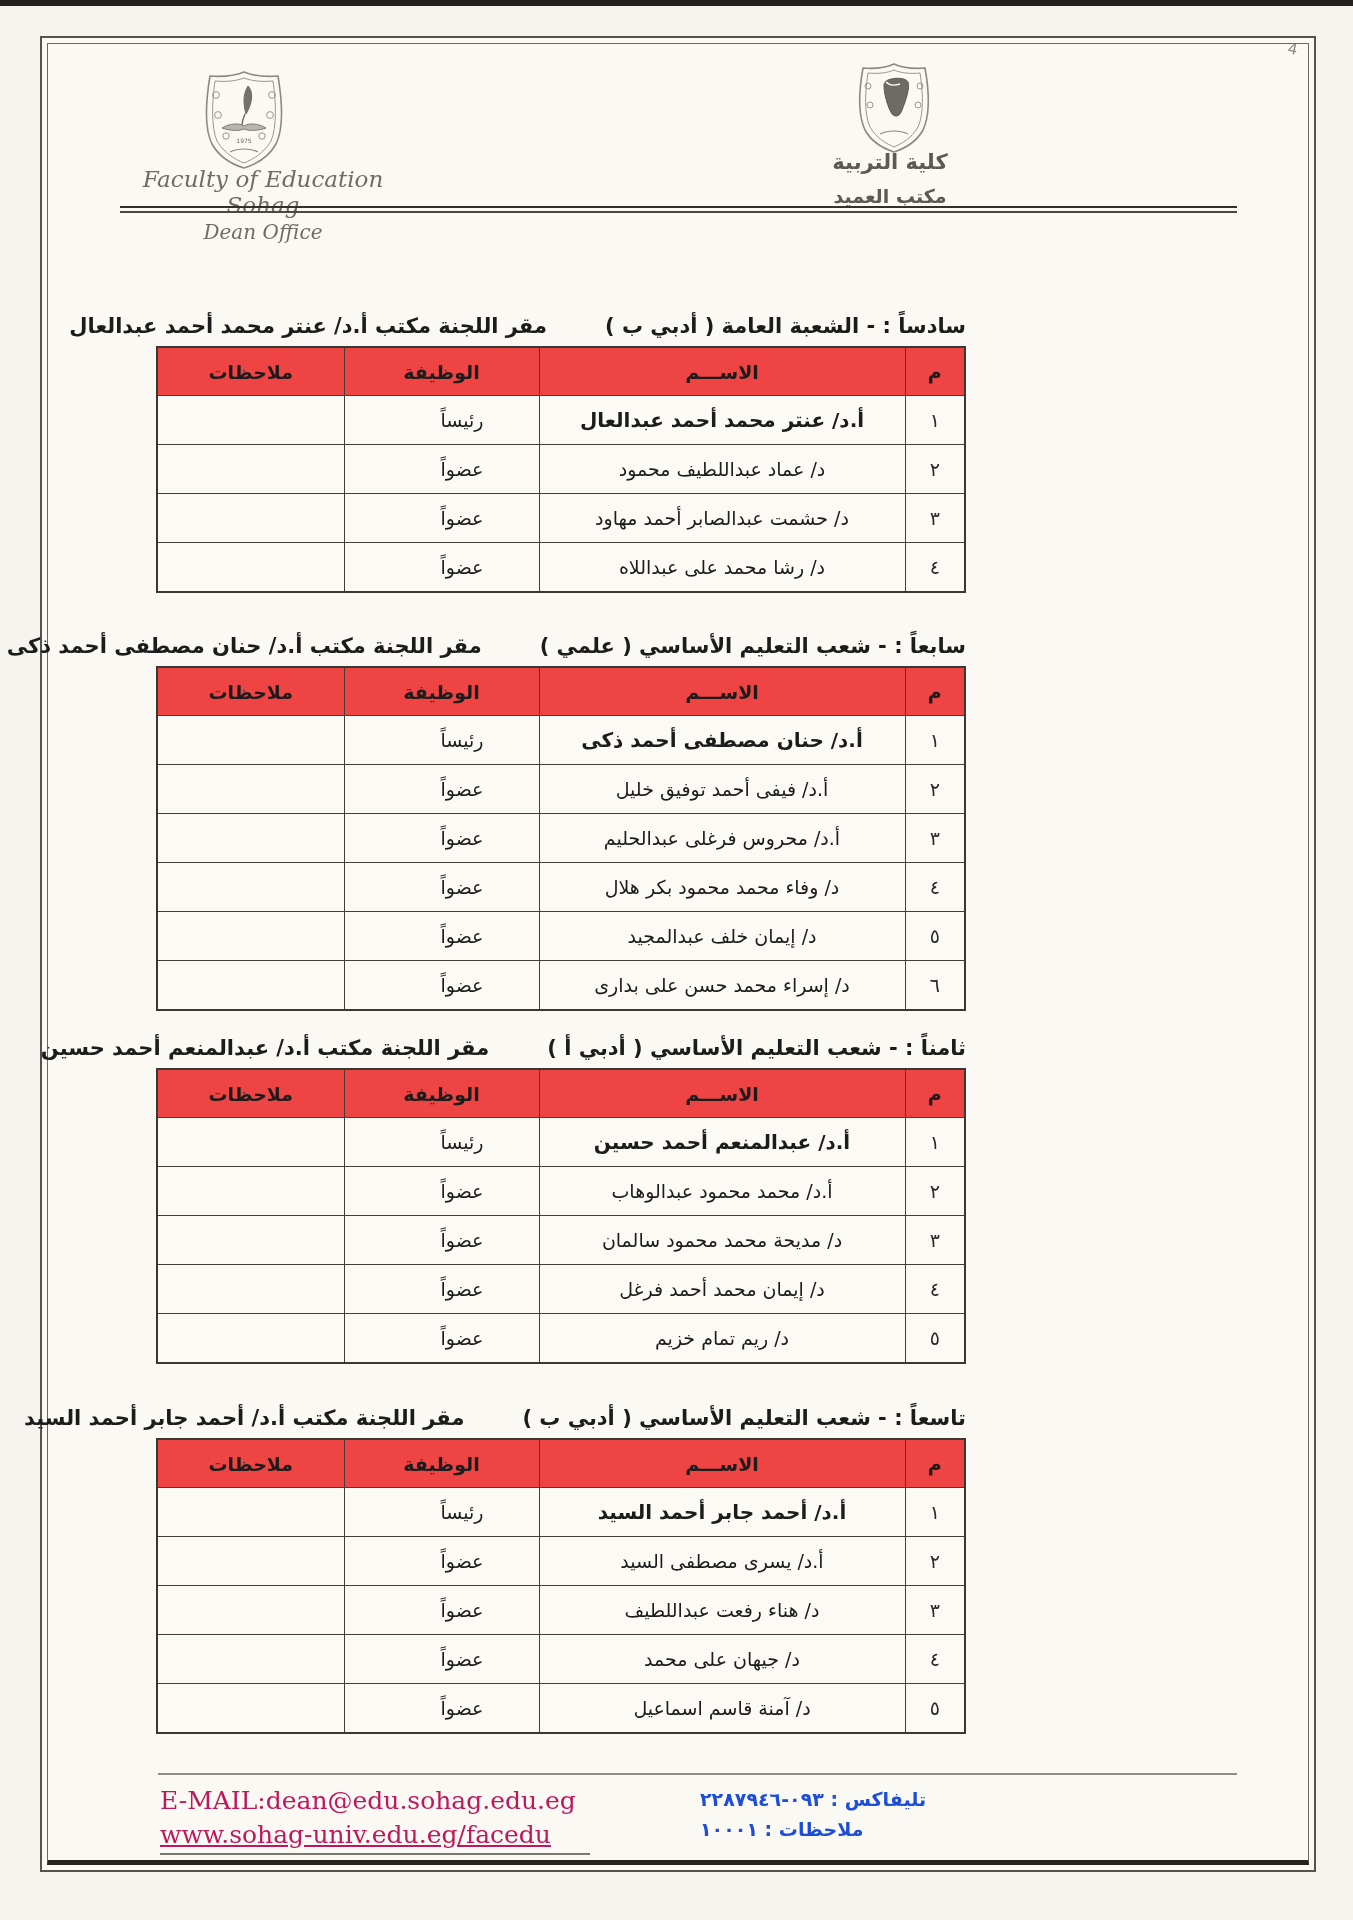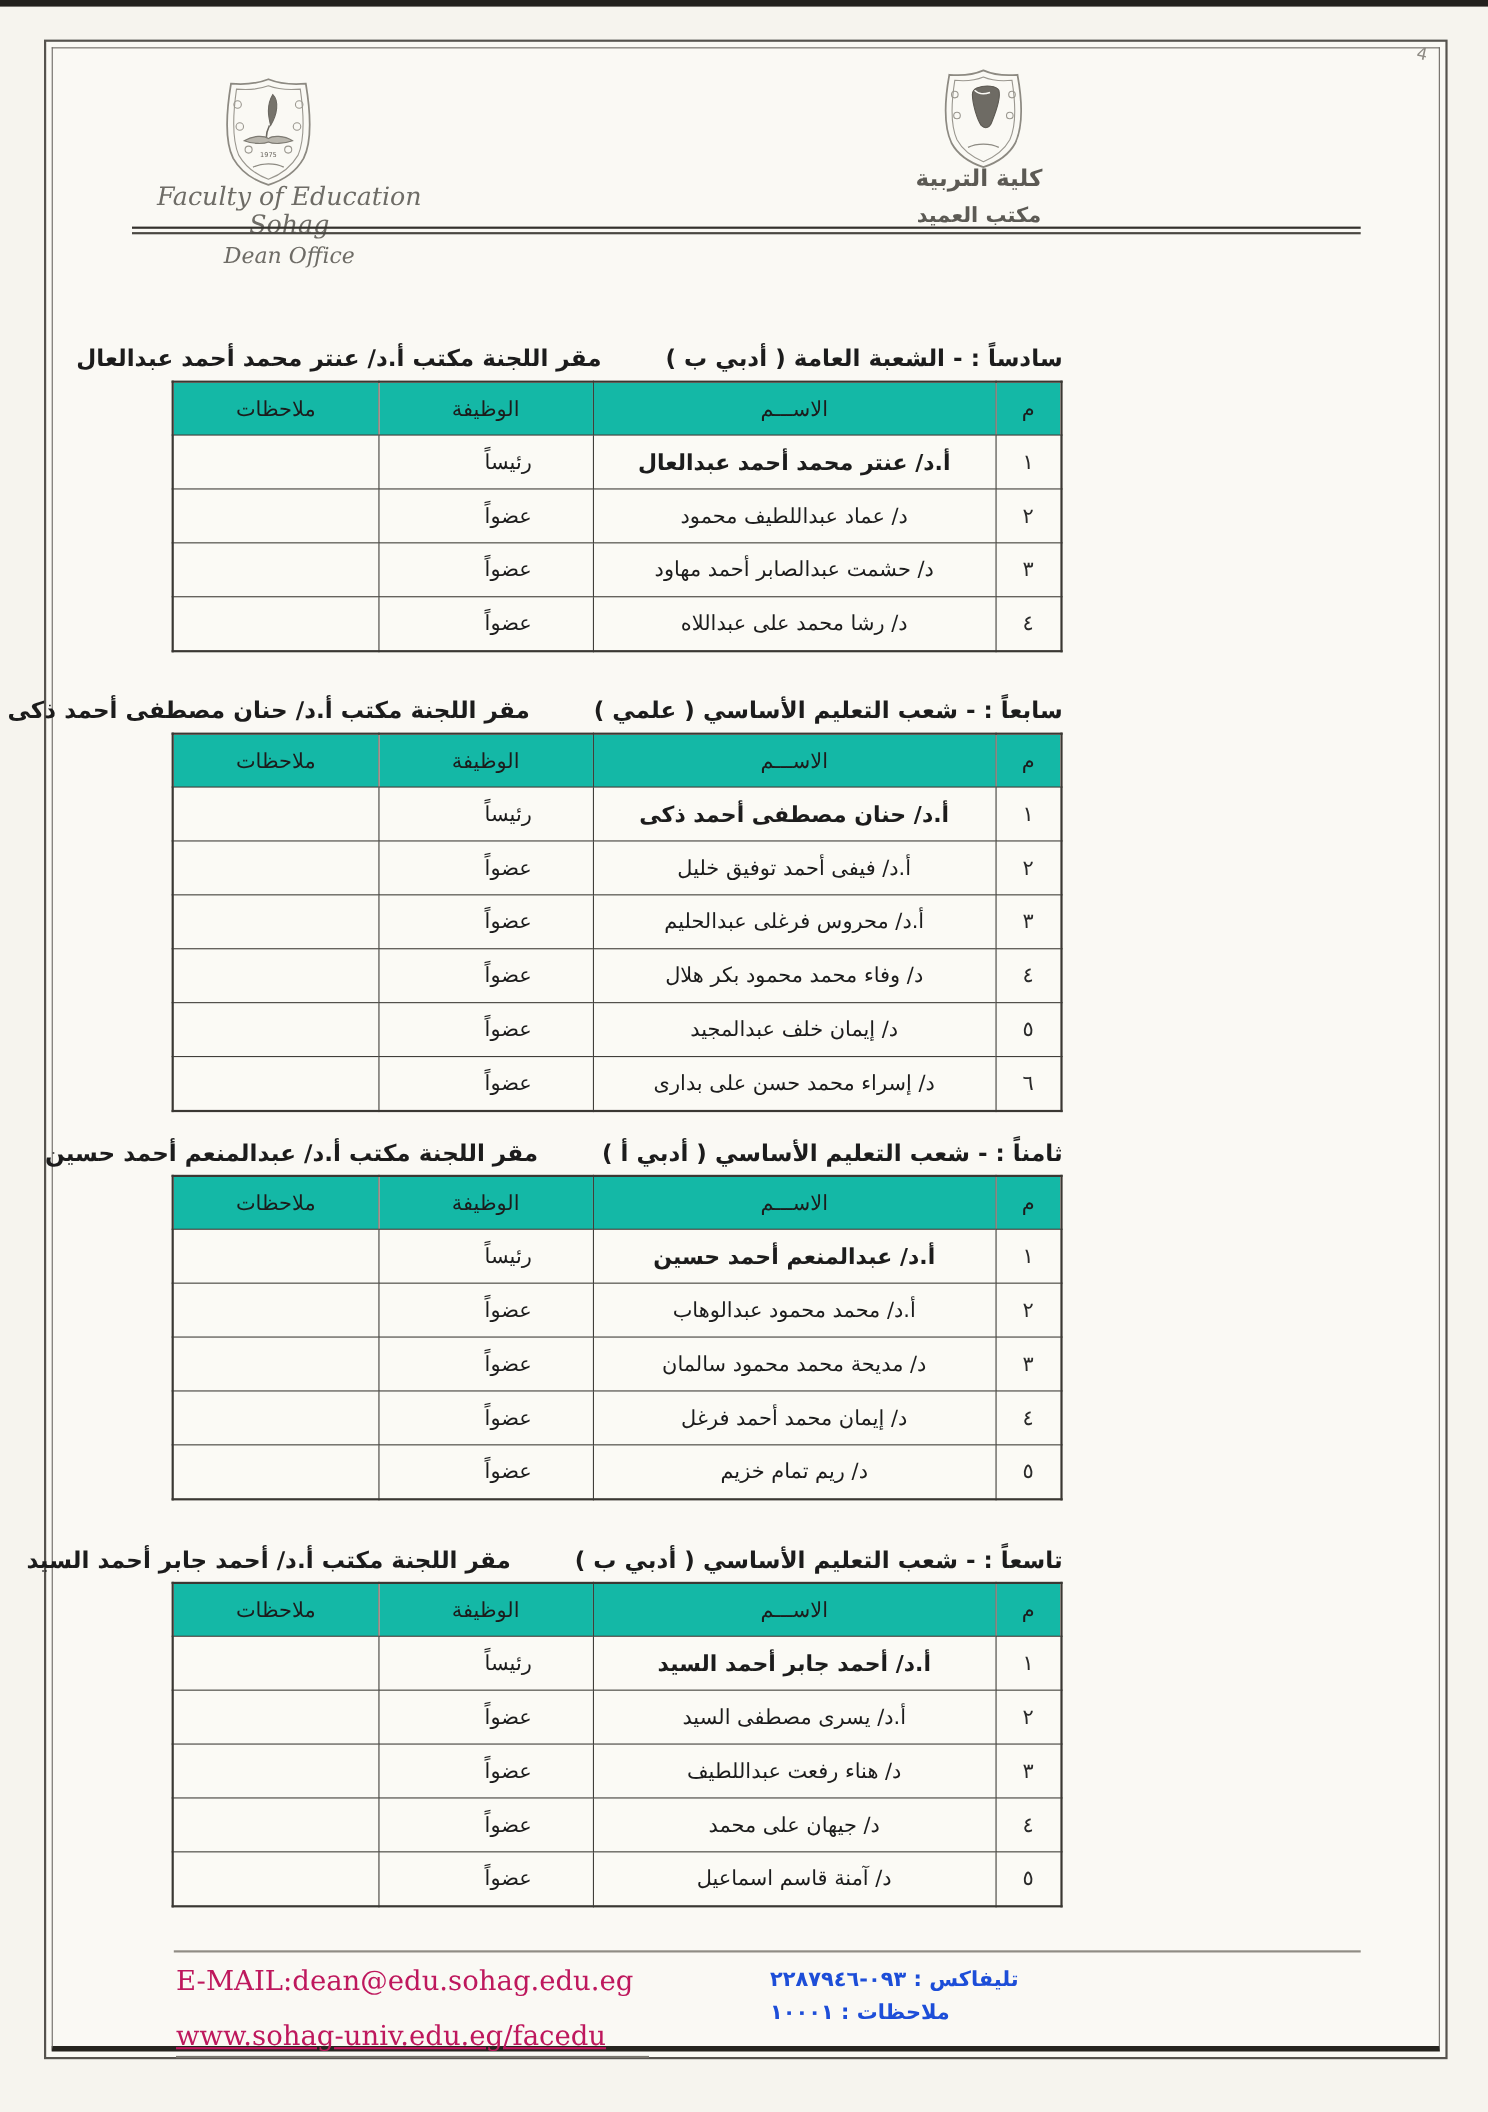--- a/index.html
+++ b/index.html
@@ -50,21 +50,21 @@
   table.committee-table{
     width:808px;border-collapse:collapse;table-layout:fixed;
     background:#fbfaf5;
   }
   table.committee-table th,table.committee-table td{
     border:1px solid #413f3a;text-align:center;vertical-align:middle;
     overflow:hidden;white-space:nowrap;
   }
   table.committee-table{border:2px solid #3a3833;}
   table.committee-table th{
-    height:45px;background:#14b8a6;font-size:19px;font-weight:normal;
+    height:45px;background:#ef4444;font-size:19px;font-weight:bold;
   }
   table.committee-table td{height:46px;font-size:19px;}
   td.c-no{font-size:15px;color:#2a2a2a;}
   td.c-pos{font-size:18px;padding-left:42px;}
   tr.chair td.c-name{font-weight:bold;font-size:20px;}
 
   .sec-6{top:298px;}
   .sec-7{top:618px;}
   .sec-8{top:1020px;}
   .sec-9{top:1390px;}
@@ -72,21 +72,21 @@
   
   .footer-rule{
     position:absolute;left:158px;top:1773px;width:1079px;height:2px;
     background:#8f8c84;
   }
   .footer-left{
     position:absolute;left:160px;top:1786px;width:480px;
     font-family:"DejaVu Serif",serif;color:#be185d;
   }
   .footer-left .email{font-size:25px;}
-  .footer-left .web{font-size:25px;margin-top:21px;text-decoration:underline;}
+  .footer-left .web{font-size:25px;margin-top:5px;text-decoration:underline;}
   .footer-left .under{width:430px;border-bottom:2px solid #7a776f;margin-top:4px;}
   .footer-right{
     position:absolute;left:700px;top:1788px;width:537px;direction:rtl;text-align:left;
     color:#1d4ed8;font-weight:bold;
   }
   .footer-right .line{font-size:19px;margin-bottom:8px;direction:rtl;text-align:left;}
   .num-ltr{direction:ltr;unicode-bidi:embed;display:inline-block;}
 </style>
 </head>
 <body>

